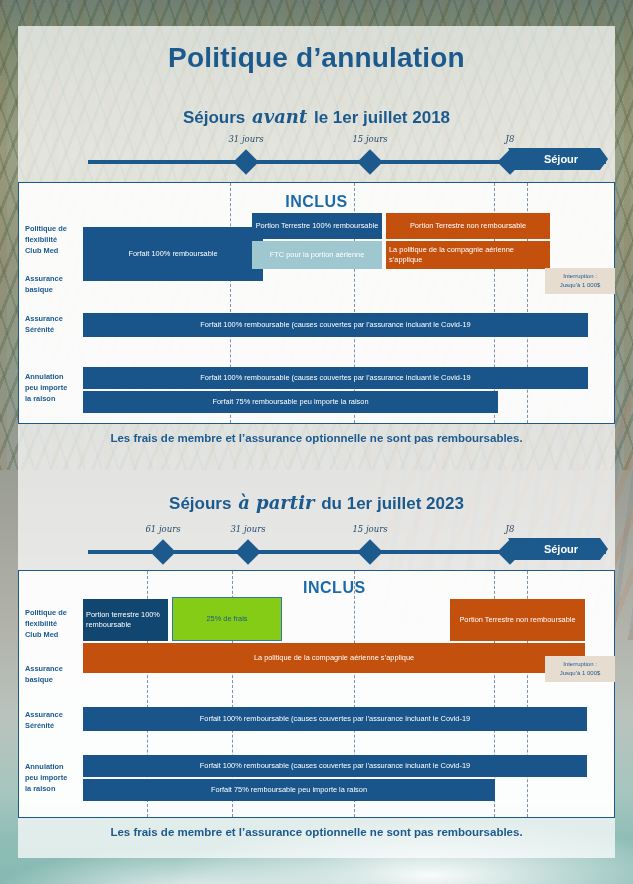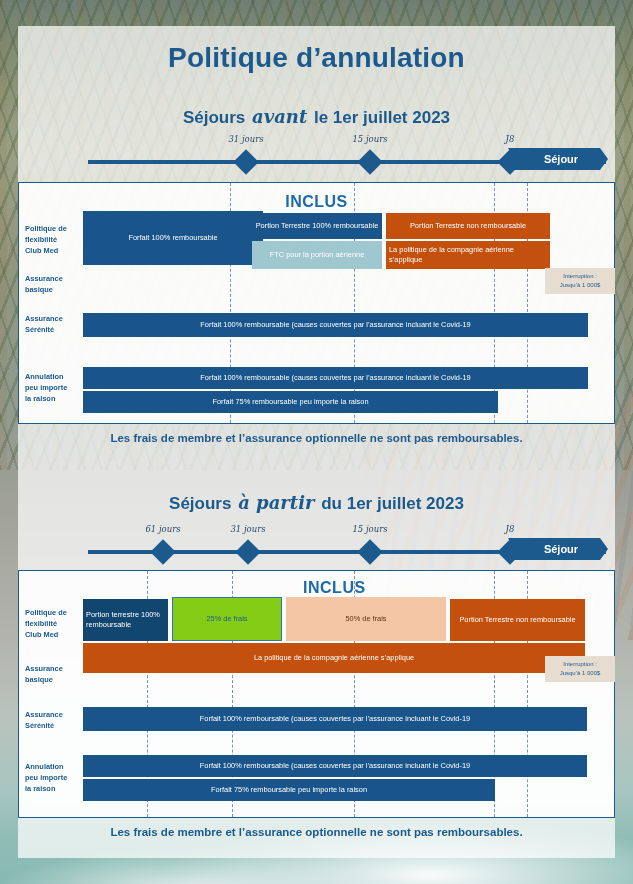--- a/index.html
+++ b/index.html
@@ -222,42 +222,42 @@
 
 <div id="panel"></div>
 
 <div id="content">
 
   <div class="main-title">Politique d’annulation</div>
 
   <div class="section-title" style="top:106px;">
     <span>Séjours</span>
     <span class="script">avant</span>
-    <span>le 1er juillet 2023</span>
+    <span>le 1er juillet 2018</span>
   </div>
 
   <div class="timeline" id="timeline1" style="top:134px;">
     <div class="tl-line"></div>
     <div class="tl-sejour" id="sejour1" style="left:508px; width:100px;">Séjour</div>
   <div class="tl-diamond" style="left: 246px;"></div>
       <div class="tl-tick-label" style="left: 246px;">31 jours</div>
       <div class="tl-diamond" style="left: 370px;"></div>
       <div class="tl-tick-label" style="left: 370px;">15 jours</div>
       <div class="tl-diamond" style="left: 510px;"></div>
       <div class="tl-tick-label" style="left: 510px;">J8</div>
     </div>
 
   <div class="grid-card" id="card1" style="top:182px; height:242px;">
     <div class="inclus-label" style="left:50%; top:10px;">INCLUS</div>
   <div class="vline" style="left: 211px;"></div>
       <div class="vline" style="left: 335px;"></div>
       <div class="vline" style="left: 475px;"></div>
       <div class="vline" style="left: 508px;"></div>
       <div class="row-label" style="top: 40px;">Politique de<br>flexibilité<br>Club Med</div>
-      <div class="bar bar-blue" style="left: 64px; top: 28px; width: 180px; height: 54px;">Forfait 100% remboursable</div>
+      <div class="bar bar-blue" style="left: 64px; top: 44px; width: 180px; height: 54px;">Forfait 100% remboursable</div>
       <div class="bar bar-blue" style="left: 233px; top: 30px; width: 130px; height: 26px;">Portion Terrestre 100% remboursable</div>
       <div class="bar bar-teal" style="left: 233px; top: 58px; width: 130px; height: 28px;">FTC pour la portion aérienne</div>
       <div class="bar bar-orange" style="left: 367px; top: 30px; width: 164px; height: 26px;">Portion Terrestre non remboursable</div>
       <div class="bar bar-orange" style="left: 367px; top: 58px; width: 164px; height: 28px;">La politique de la compagnie aérienne s’applique</div>
       <div class="row-label" style="top: 90px;">Assurance<br>basique</div>
       <div class="bar bar-interr" style="left: 526px; top: 85px; width: 70px; height: 26px;">
         <span>Interruption :</span>
         <span>Jusqu’à 1 000$</span>
       </div>
       <div class="row-label" style="top: 130px;">Assurance<br>Sérénité</div>
@@ -291,21 +291,20 @@
   <div class="grid-card" id="card2" style="top:570px; height:248px;">
     <div class="inclus-label" style="left:53%; top:8px;">INCLUS</div>
   <div class="vline" style="left: 128px;"></div>
       <div class="vline" style="left: 213px;"></div>
       <div class="vline" style="left: 335px;"></div>
       <div class="vline" style="left: 475px;"></div>
       <div class="vline" style="left: 508px;"></div>
       <div class="row-label" style="top: 36px;">Politique de<br>flexibilité<br>Club Med</div>
       <div class="bar bar-blue-d" style="left: 64px; top: 28px; width: 85px; height: 42px;">Portion terrestre 100% remboursable</div>
       <div class="bar bar-lblue" style="left: 153px; top: 26px; width: 110px; height: 44px;">25% de frais</div>
-      <div class="bar bar-peach" style="left: 267px; top: 26px; width: 160px; height: 44px;">50% de frais</div>
       <div class="bar bar-orange" style="left: 431px; top: 28px; width: 135px; height: 42px;">Portion Terrestre non remboursable</div>
       <div class="bar bar-orange" style="left: 64px; top: 72px; width: 502px; height: 30px;">La politique de la compagnie aérienne s’applique</div>
       <div class="row-label" style="top: 92px;">Assurance<br>basique</div>
       <div class="bar bar-interr" style="left: 526px; top: 85px; width: 70px; height: 26px;">
         <span>Interruption :</span>
         <span>Jusqu’à 1 000$</span>
       </div>
       <div class="row-label" style="top: 138px;">Assurance<br>Sérénité</div>
       <div class="bar bar-blue" style="left: 64px; top: 136px; width: 504px; height: 24px;">Forfait 100% remboursable (causes couvertes par l’assurance incluant le Covid-19</div>
       <div class="row-label" style="top: 190px;">Annulation<br>peu importe<br>la raison</div>

